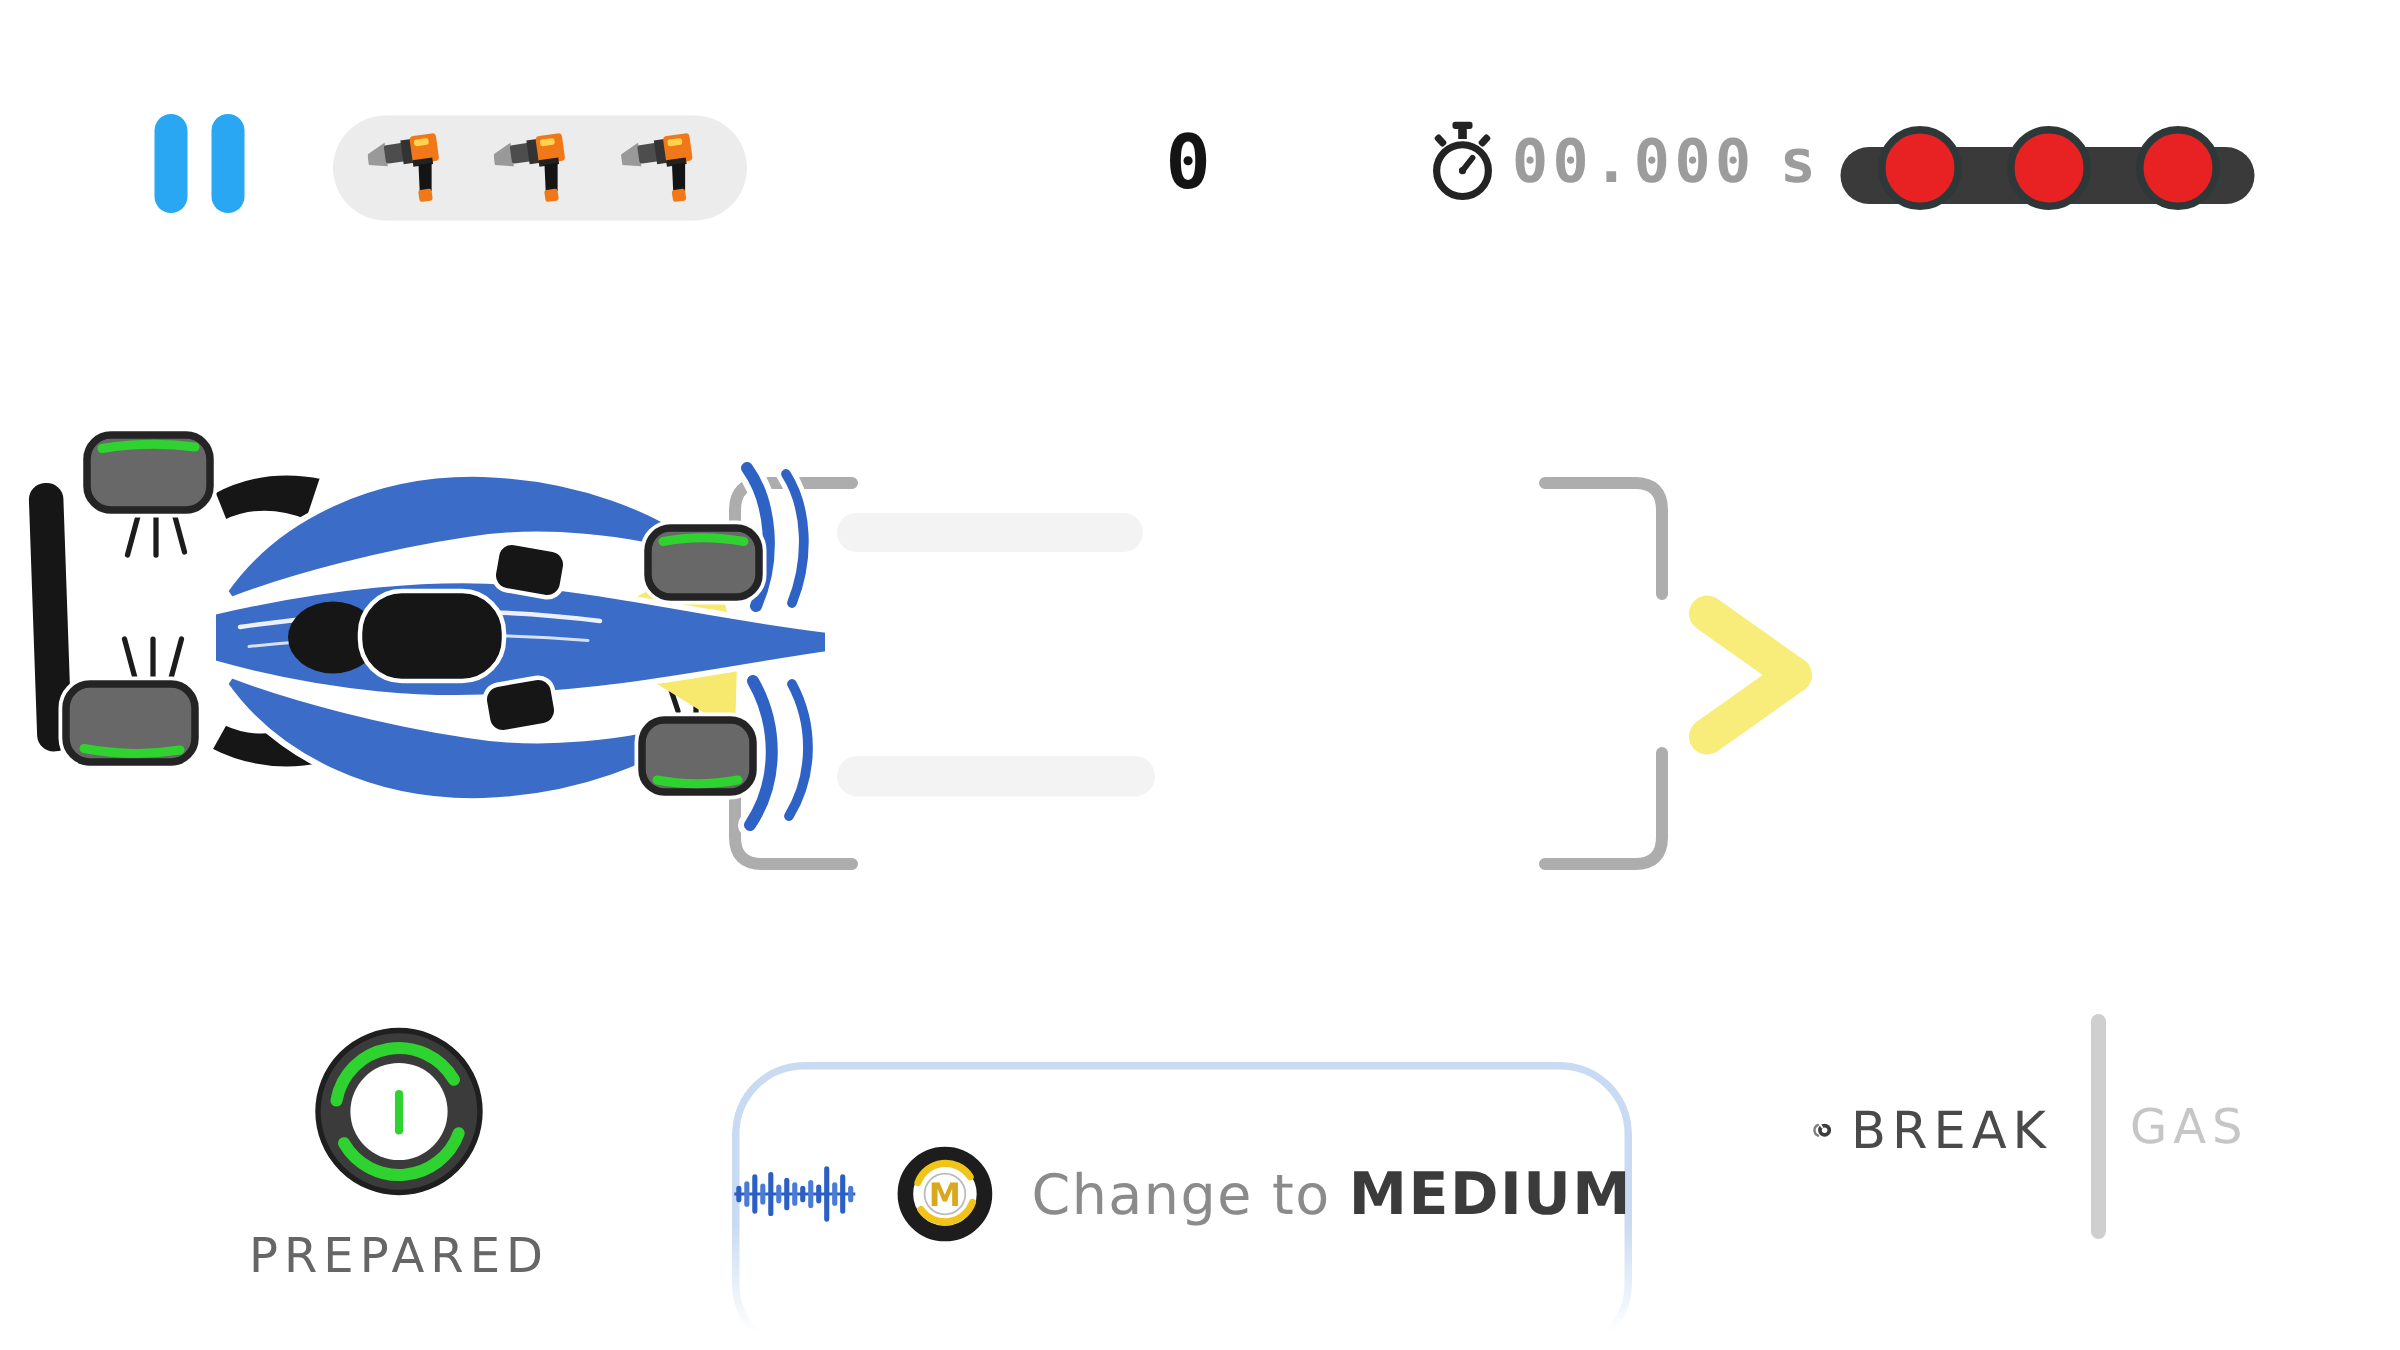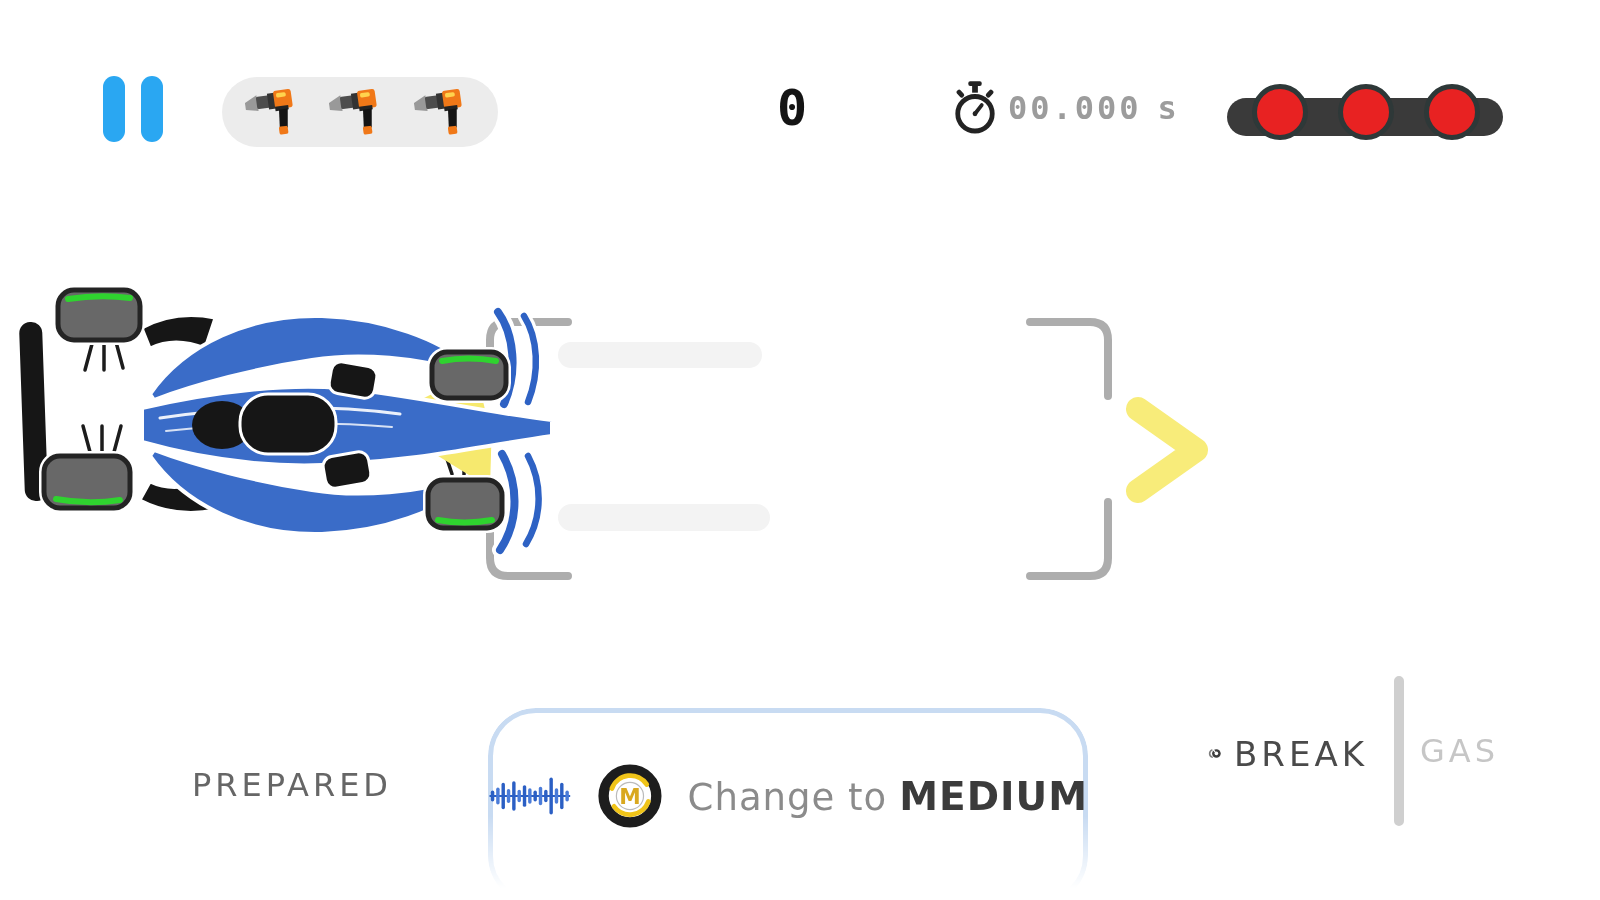--- a/index.html
+++ b/index.html
@@ -17,37 +17,37 @@
             display:flex;align-items:center;justify-content:space-evenly;}
   .gun{width:62px;height:56px;}
 
   .stop-counter{left:752px;top:78px;width:80px;height:60px;line-height:60px;text-align:center;
                 font-family:"DejaVu Sans Mono","Liberation Mono",monospace;
                 font-size:50px;font-weight:700;color:#141414;}
 
   .timer{left:952px;top:78px;height:60px;display:flex;align-items:center;}
   .timer svg{margin-right:10px;}
   .timer-text{font-family:"DejaVu Sans Mono","Liberation Mono",monospace;
-              font-size:32px;font-weight:700;color:#9c9c9c;letter-spacing:3px;}
+              font-size:40px;font-weight:700;color:#9c9c9c;letter-spacing:3px;}
   .timer-unit{margin-left:16px;}
 
   .lights{left:1227px;top:82px;width:276px;height:64px;}
   .lights-bar{position:absolute;left:0;top:16px;width:276px;height:38px;border-radius:19px;background:#3a3a3a;}
   .light{position:absolute;top:2px;width:56px;height:56px;border-radius:50%;
          background:#e82222;border:5px solid #2e3838;box-sizing:border-box;}
   .light.l1{left:25px;}.light.l2{left:111px;}.light.l3{left:197px;}
 
   
   .skid{background:#f3f3f3;border-radius:14px;}
   .skid.s1{left:558px;top:342px;width:204px;height:26px;}
   .skid.s2{left:558px;top:504px;width:212px;height:27px;}
 
   
-  .tire-status{left:178px;top:678px;width:176px;display:flex;flex-direction:row;
-               align-items:flex-end;gap:14px;cursor:pointer;}
+  .tire-status{left:178px;top:678px;width:176px;display:flex;flex-direction:column;
+               align-items:center;gap:14px;cursor:pointer;}
   .radio-bubble{left:488px;top:708px;width:600px;height:196px;}
   .radio-bubble::before{content:"";position:absolute;inset:0;border:5px solid #c8dbf2;border-radius:48px;
         -webkit-mask-image:linear-gradient(to bottom,#000 55%,transparent 92%);
         mask-image:linear-gradient(to bottom,#000 55%,transparent 92%);}
   .radio-row{position:absolute;left:0;top:46px;width:100%;display:flex;align-items:center;
              justify-content:center;gap:26px;}
   .radio-text{font-size:37px;color:#8b8b8b;letter-spacing:1px;white-space:nowrap;}
   .radio-compound{font-size:39px;font-weight:700;color:#3b3b3b;letter-spacing:1px;margin-left:12px;}
 
   .ctl-label{font-size:32px;letter-spacing:4px;color:#666;}

